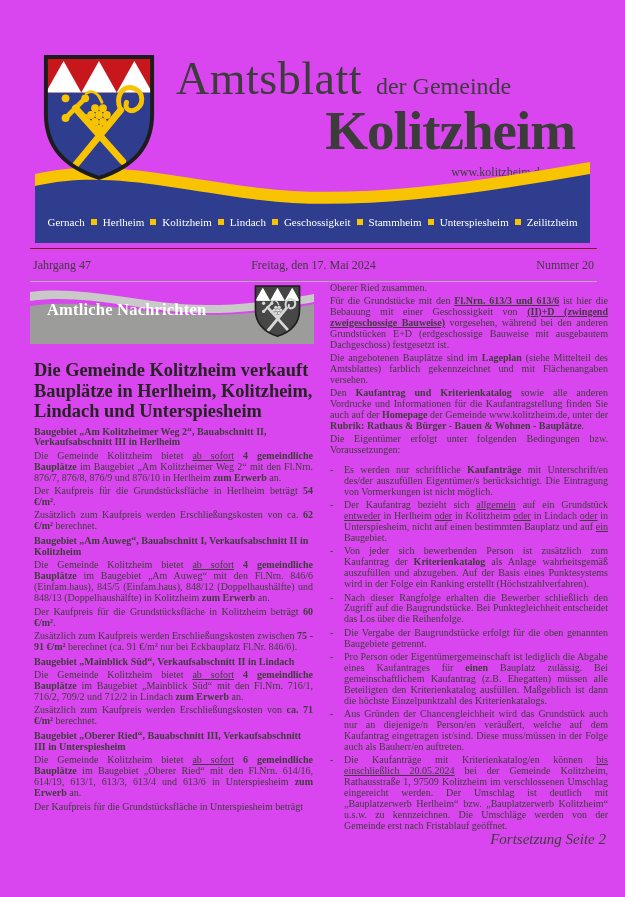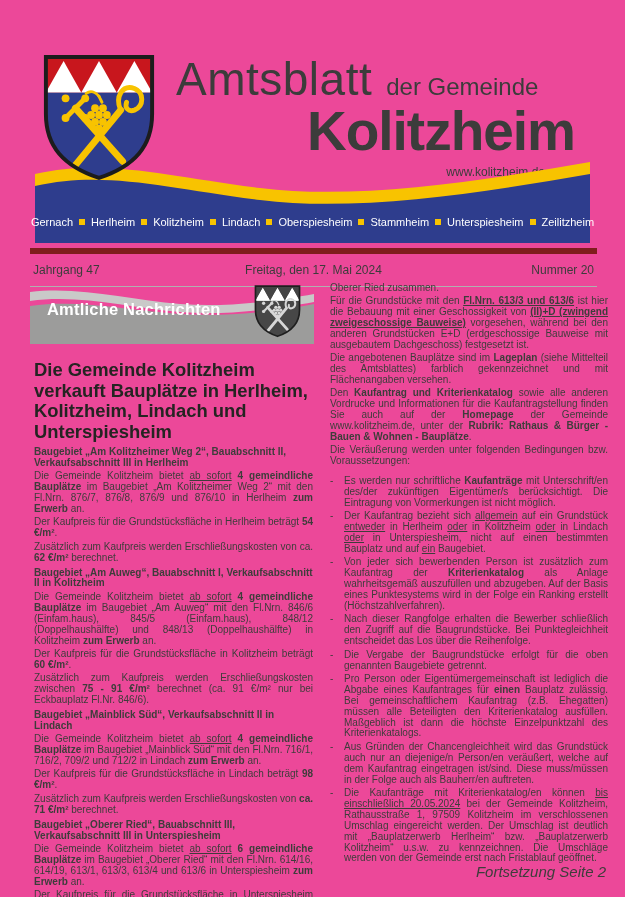--- a/index.html
+++ b/index.html
@@ -1,35 +1,35 @@
 <!DOCTYPE html>
 <html><head>
 <meta charset="utf-8">
 <style>
   html,body{margin:0;padding:0;background:#ffffff;}
-  .page{position:relative;width:625px;height:897px;background:#ec4899;overflow:hidden;
-        font-family:Liberation Sans, sans-serif;color:#3e3d3b;}
+  .page{position:relative;width:625px;height:897px;background:#d946ef;overflow:hidden;
+        font-family:Liberation Serif, serif;color:#3e3d3b;}
 
   
   .coa{position:absolute;left:40px;top:50px;width:118px;height:134px;z-index:3;}
   .masthead-line1{position:absolute;left:176px;top:52px;display:flex;align-items:baseline;color:#3c3c3b;}
   .masthead-line1 .big{font-size:46px;letter-spacing:0.5px;}
   .masthead-line1 .small{font-size:24px;margin-left:14px;}
   .masthead-name{position:absolute;right:50px;top:99px;font-size:55px;font-weight:bold;
                  letter-spacing:-1px;color:#3c3c3b;}
   .masthead-web{position:absolute;right:80px;top:165px;font-size:12px;color:#3c3c3b;}
 
   .wave{position:absolute;left:35px;top:148px;width:555px;height:95px;z-index:1;}
   .navbar{position:absolute;left:35px;top:200px;width:555px;height:43px;z-index:2;
           display:flex;align-items:center;justify-content:center;color:#fff;font-size:11px;}
   .nav-item{white-space:nowrap;}
   .sq{display:inline-block;width:6px;height:6px;background:#f8c300;margin:0 6px;flex:none;}
 
   .meta{position:absolute;left:30px;top:248px;width:567px;height:25px;
-        border-top:6px solid #7f1d1d;border-bottom:1px solid #b0b0af;
+        border-top:1px solid #7f1d1d;border-bottom:1px solid #b0b0af;
         display:flex;align-items:center;justify-content:space-between;
         font-size:12px;color:#3c3c3b;padding:16px 3px;box-sizing:border-box;}
   .meta .center{position:absolute;left:50%;transform:translateX(-50%);}
 
   
   .banner{position:absolute;left:30px;top:286px;width:284px;height:58px;z-index:1;}
   .banner svg.bg{position:absolute;left:0;top:0;width:100%;height:100%;}
   .banner-label{position:absolute;left:17px;top:14px;color:#fff;font-weight:bold;
                 font-size:16.5px;letter-spacing:0.2px;}
   .banner-coa{position:absolute;right:12px;top:-3px;width:49px;height:56px;
@@ -110,21 +110,21 @@
   </svg>
   <div class="navbar">
       <span class="nav-item">Gernach</span>
       <span class="sq"></span>
       <span class="nav-item">Herlheim</span>
       <span class="sq"></span>
       <span class="nav-item">Kolitzheim</span>
       <span class="sq"></span>
       <span class="nav-item">Lindach</span>
       <span class="sq"></span>
-      <span class="nav-item">Oberspiesheim</span>
+      <span class="nav-item">Geschossigkeit</span>
       <span class="sq"></span>
       <span class="nav-item">Stammheim</span>
       <span class="sq"></span>
       <span class="nav-item">Unterspiesheim</span>
       <span class="sq"></span>
       <span class="nav-item">Zeilitzheim</span>
     </div>
 
   <div class="meta">
     <span>Jahrgang 47</span>
@@ -149,40 +149,39 @@
         <div class="sec-h">Baugebiet „Am Kolitzheimer Weg 2“, Bauabschnitt II, Verkaufsabschnitt III in Herlheim</div>
         <div class="p"><span>Die Gemeinde Kolitzheim bietet </span><span class="u">ab sofort</span><span> </span><span class="b">4 gemeindliche Bauplätze</span><span> im Baugebiet „Am Kolitzheimer Weg 2“ mit den Fl.Nrn. 876/7, 876/8, 876/9 und 876/10 in Herlheim </span><span class="b">zum Erwerb</span><span> an.</span></div>
         <div class="p"><span>Der Kaufpreis für die Grundstücksfläche in Herlheim beträgt </span><span class="b">54 €/m²</span><span>.</span></div>
         <div class="p"><span>Zusätzlich zum Kaufpreis werden Erschließungskosten von ca. </span><span class="b">62 €/m²</span><span> berechnet.</span></div>
         <div class="sec-h">Baugebiet „Am Auweg“, Bauabschnitt I, Verkaufsabschnitt II in Kolitzheim</div>
         <div class="p"><span>Die Gemeinde Kolitzheim bietet </span><span class="u">ab sofort</span><span> </span><span class="b">4 gemeindliche Bauplätze</span><span> im Baugebiet „Am Auweg“ mit den Fl.Nrn. 846/6 (Einfam.haus), 845/5 (Einfam.haus), 848/12 (Doppelhaushälfte) und 848/13 (Doppelhaushälfte) in Kolitzheim </span><span class="b">zum Erwerb</span><span> an.</span></div>
         <div class="p"><span>Der Kaufpreis für die Grundstücksfläche in Kolitzheim beträgt </span><span class="b">60 €/m²</span><span>.</span></div>
         <div class="p"><span>Zusätzlich zum Kaufpreis werden Erschließungskosten zwischen </span><span class="b">75 - 91 €/m²</span><span> berechnet (ca. 91 €/m² nur bei Eckbauplatz Fl.Nr. 846/6).</span></div>
         <div class="sec-h">Baugebiet „Mainblick Süd“, Verkaufsabschnitt II in Lindach</div>
         <div class="p"><span>Die Gemeinde Kolitzheim bietet </span><span class="u">ab sofort</span><span> </span><span class="b">4 gemeindliche Bauplätze</span><span> im Baugebiet „Mainblick Süd“ mit den Fl.Nrn. 716/1, 716/2, 709/2 und 712/2 in Lindach </span><span class="b">zum Erwerb</span><span> an.</span></div>
-        <div class="p"><span>Der Kaufpreis für die Grundstücksfläche in Lindach beträgt </span><span class="b">98 €/m²</span><span>.</span></div>
         <div class="p"><span>Zusätzlich zum Kaufpreis werden Erschließungskosten von </span><span class="b">ca. 71 €/m²</span><span> berechnet.</span></div>
         <div class="sec-h">Baugebiet „Oberer Ried“, Bauabschnitt III, Verkaufsabschnitt III in Unterspiesheim</div>
         <div class="p"><span>Die Gemeinde Kolitzheim bietet </span><span class="u">ab sofort</span><span> </span><span class="b">6 gemeindliche Bauplätze</span><span> im Baugebiet „Oberer Ried“ mit den Fl.Nrn. 614/16, 614/19, 613/1, 613/3, 613/4 und 613/6 in Unterspiesheim </span><span class="b">zum Erwerb</span><span> an.</span></div>
         <div class="p"><span>Der Kaufpreis für die Grundstücksfläche in Unterspiesheim beträgt </span></div>
       </div>
   </div>
 
   <div class="col-right">
     <div>
         <div class="p"><span>Oberer Ried zusammen.</span></div>
         <div class="p"><span>Für die Grundstücke mit den </span><span class="b u">Fl.Nrn. 613/3 und 613/6</span><span> ist hier die Bebauung mit einer Geschossigkeit von </span><span class="b u">(II)+D (zwingend zweigeschossige Bauweise)</span><span> vorgesehen, während bei den anderen Grundstücken E+D (erdgeschossige Bauweise mit ausgebautem Dachgeschoss) festgesetzt ist.</span></div>
         <div class="p"><span>Die angebotenen Bauplätze sind im </span><span class="b">Lageplan</span><span> (siehe Mittelteil des Amtsblattes) farblich gekennzeichnet und mit Flächenangaben versehen.</span></div>
         <div class="p"><span>Den </span><span class="b">Kaufantrag und Kriterienkatalog</span><span> sowie alle anderen Vordrucke und Informationen für die Kaufantragstellung finden Sie auch auf der </span><span class="b">Homepage</span><span> der Gemeinde www.kolitzheim.de, unter der </span><span class="b">Rubrik: Rathaus &amp; Bürger - Bauen &amp; Wohnen - Bauplätze</span><span>.</span></div>
-        <div class="p"><span>Die Veräußerung werden unter folgenden Bedingungen bzw. Voraussetzungen:</span></div>
+        <div class="p"><span>Die Eigentümer erfolgt unter folgenden Bedingungen bzw. Voraussetzungen:</span></div>
       </div>
     <div class="list">
         <div class="li">
           <span class="dash">-</span>
-          <div class="bt"><span>Es werden nur schriftliche </span><span class="b">Kaufanträge</span><span> mit Unterschrift/en des/der zukünftigen Eigentümer/s berücksichtigt. Die Eintragung von Vormerkungen ist nicht möglich.</span></div>
+          <div class="bt"><span>Es werden nur schriftliche </span><span class="b">Kaufanträge</span><span> mit Unterschrift/en des/der auszufüllen Eigentümer/s berücksichtigt. Die Eintragung von Vormerkungen ist nicht möglich.</span></div>
         </div>
         <div class="li">
           <span class="dash">-</span>
           <div class="bt"><span>Der Kaufantrag bezieht sich </span><span class="u">allgemein</span><span> auf ein Grundstück </span><span class="u">entweder</span><span> in Herlheim </span><span class="u">oder</span><span> in Kolitzheim </span><span class="u">oder</span><span> in Lindach </span><span class="u">oder</span><span> in Unterspiesheim, nicht auf einen bestimmten Bauplatz und auf </span><span class="u">ein</span><span> Baugebiet.</span></div>
         </div>
         <div class="li">
           <span class="dash">-</span>
           <div class="bt"><span>Von jeder sich bewerbenden Person ist zusätzlich zum Kaufantrag der </span><span class="b">Kriterienkatalog</span><span> als Anlage wahrheitsgemäß auszufüllen und abzugeben. Auf der Basis eines Punktesystems wird in der Folge ein Ranking erstellt (Höchstzahlverfahren).</span></div>
         </div>
         <div class="li">

